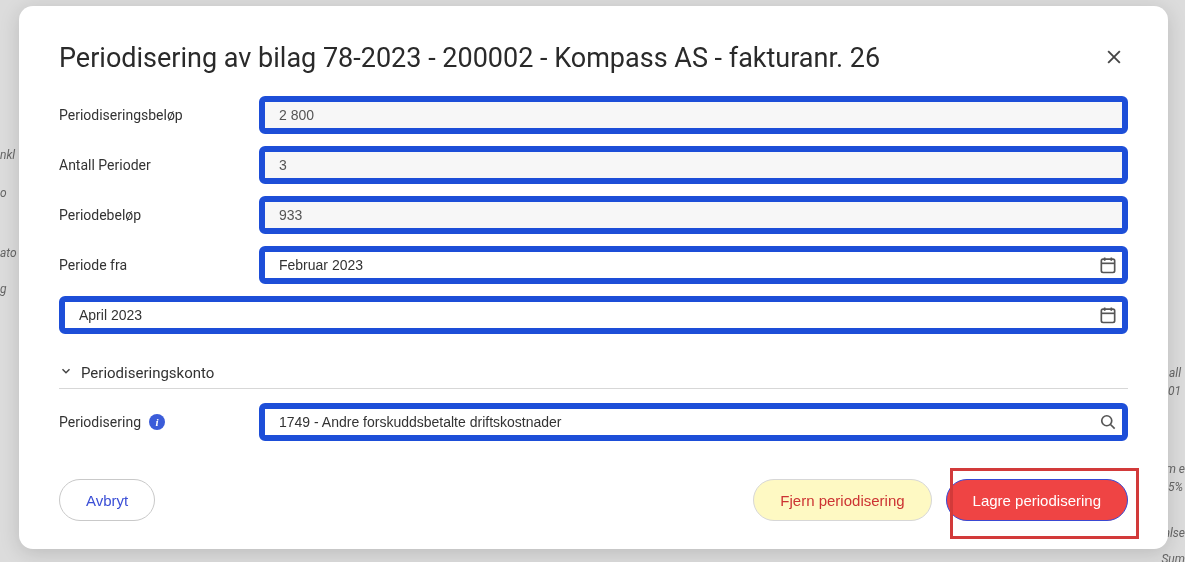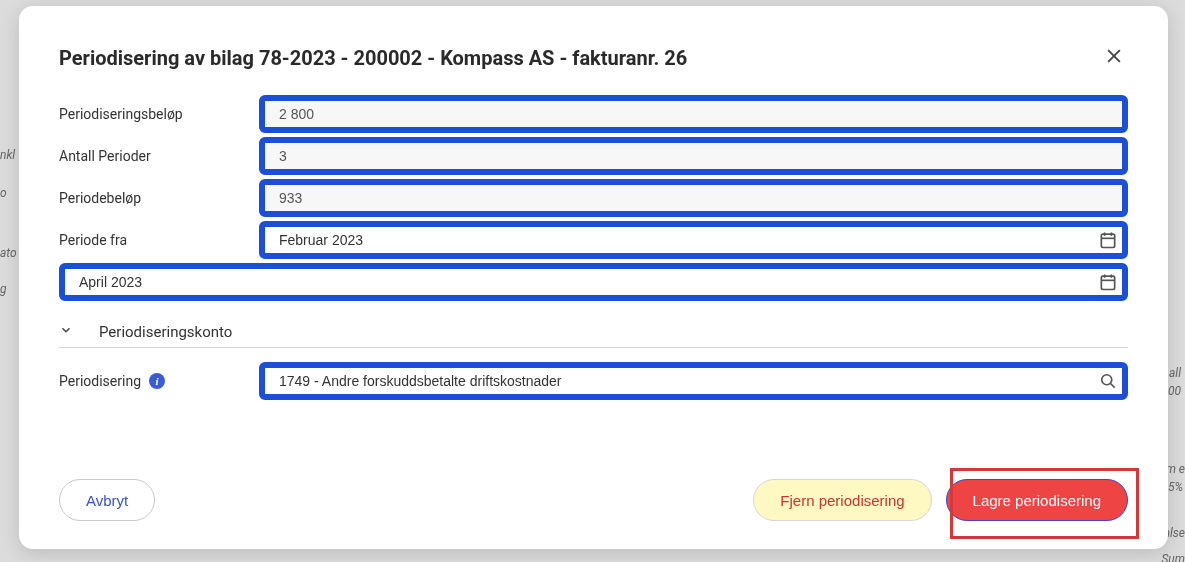--- a/index.html
+++ b/index.html
@@ -30,36 +30,36 @@
       display: flex;
       flex-direction: column;
     }
     .modal-header {
       display: flex;
       justify-content: space-between;
       align-items: center;
       margin-bottom: 22px;
     }
     .modal-title {
-      font-size: 20px;
-      font-weight: 700;
+      font-size: 27px;
+      font-weight: 400;
       color: #2a2a2a;
     }
     .close-btn {
       background: none;
       border: none;
       cursor: pointer;
       padding: 4px;
       color: #555;
     }
     .close-btn svg { width: 20px; height: 20px; stroke: #444; stroke-width: 2.2; }
     .form-row {
       display: flex;
       align-items: center;
-      margin-bottom: 4px;
+      margin-bottom: 12px;
     }
     .form-label {
       width: 200px;
       font-size: 14px;
       color: #333;
       display: flex;
       align-items: center;
       gap: 8px;
     }
     .form-input-wrap {
@@ -86,21 +86,21 @@
       right: 10px;
       top: 50%;
       transform: translateY(-50%);
       color: #555;
       display: flex;
     }
     .input-right-icon svg { width: 20px; height: 20px; }
     .section-toggle {
       display: flex;
       align-items: center;
-      gap: 26px;
+      gap: 8px;
       margin-top: 18px;
       margin-bottom: 6px;
       cursor: pointer;
       font-size: 15px;
       color: #333;
     }
     .section-divider {
       border: none;
       border-top: 1px solid #d7d7d7;
       margin-bottom: 14px;
@@ -170,21 +170,21 @@
   </style>
 </head>
 <body>
 
 <div class="backdrop">
   <span class="bg-fragment" style="left:0;top:148px;">nkl</span>
   <span class="bg-fragment" style="left:0;top:186px;">o</span>
   <span class="bg-fragment" style="left:0;top:246px;">ato</span>
   <span class="bg-fragment" style="left:0;top:282px;">g</span>
   <span class="bg-fragment" style="right:4px;top:366px;">all</span>
-  <span class="bg-fragment" style="right:4px;top:384px;">00</span>
+  <span class="bg-fragment" style="right:4px;top:384px;">01</span>
   <span class="bg-fragment" style="right:0;top:462px;">m e</span>
   <span class="bg-fragment" style="right:2px;top:480px;">5%</span>
   <span class="bg-fragment" style="right:0;top:526px;">alse</span>
   <span class="bg-fragment" style="right:0;top:552px;">Sum</span>
 </div>
 
 <div class="modal">
   <div class="modal-header">
     <div class="modal-title">Periodisering av bilag 78-2023 - 200002 - Kompass AS - fakturanr. 26</div>
     <button class="close-btn">

